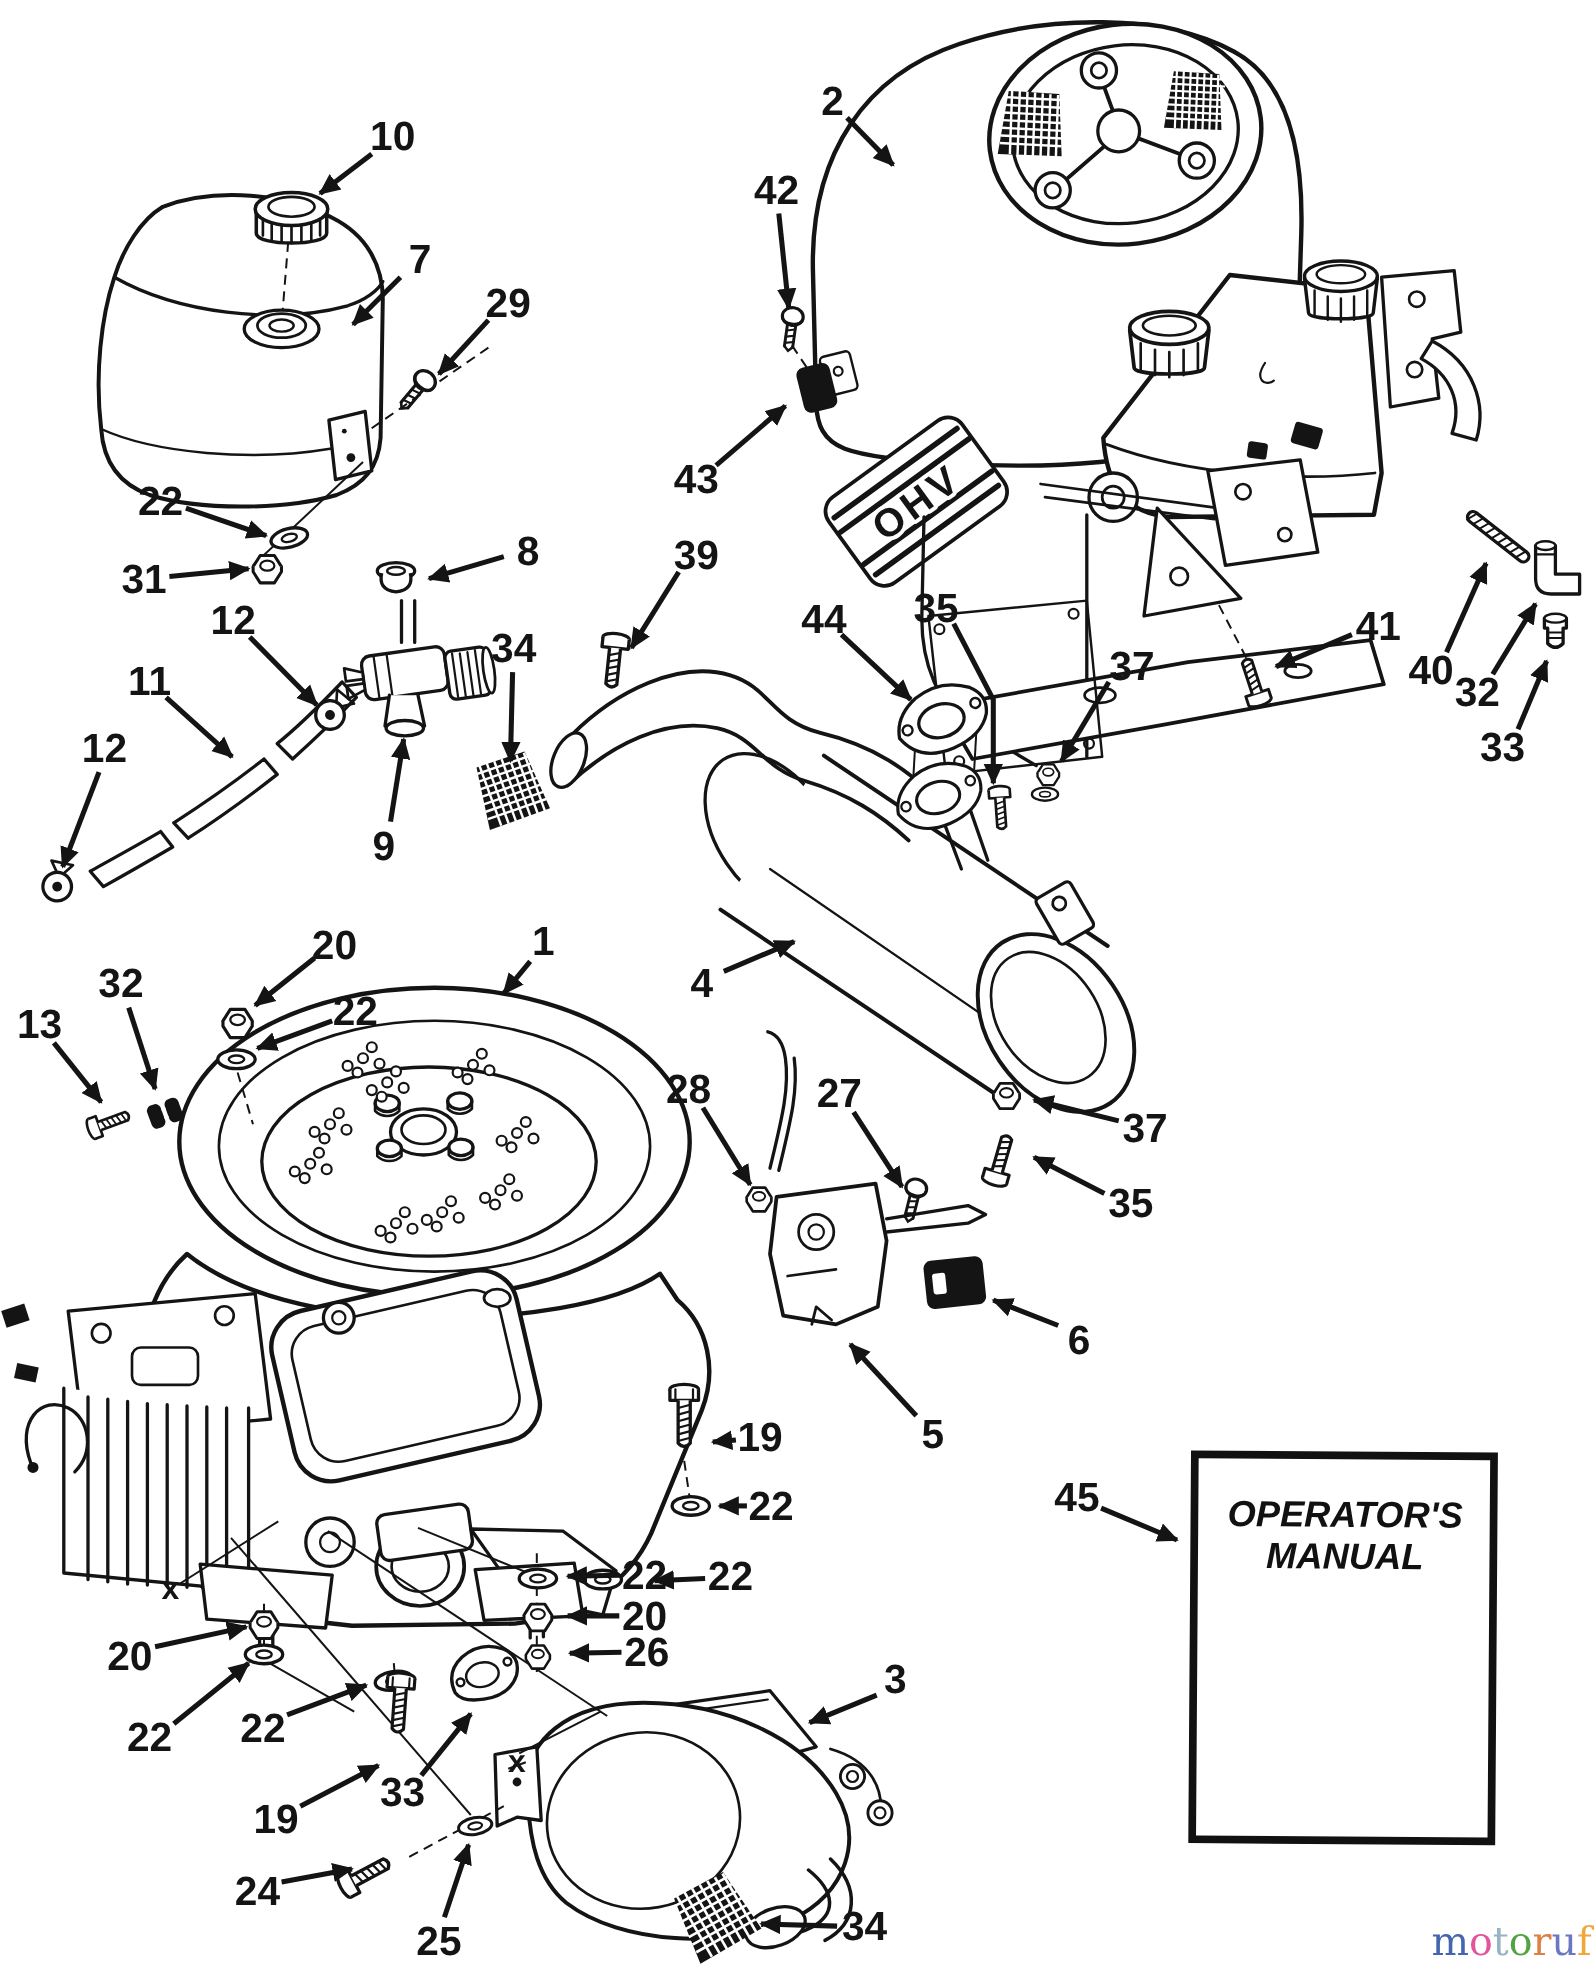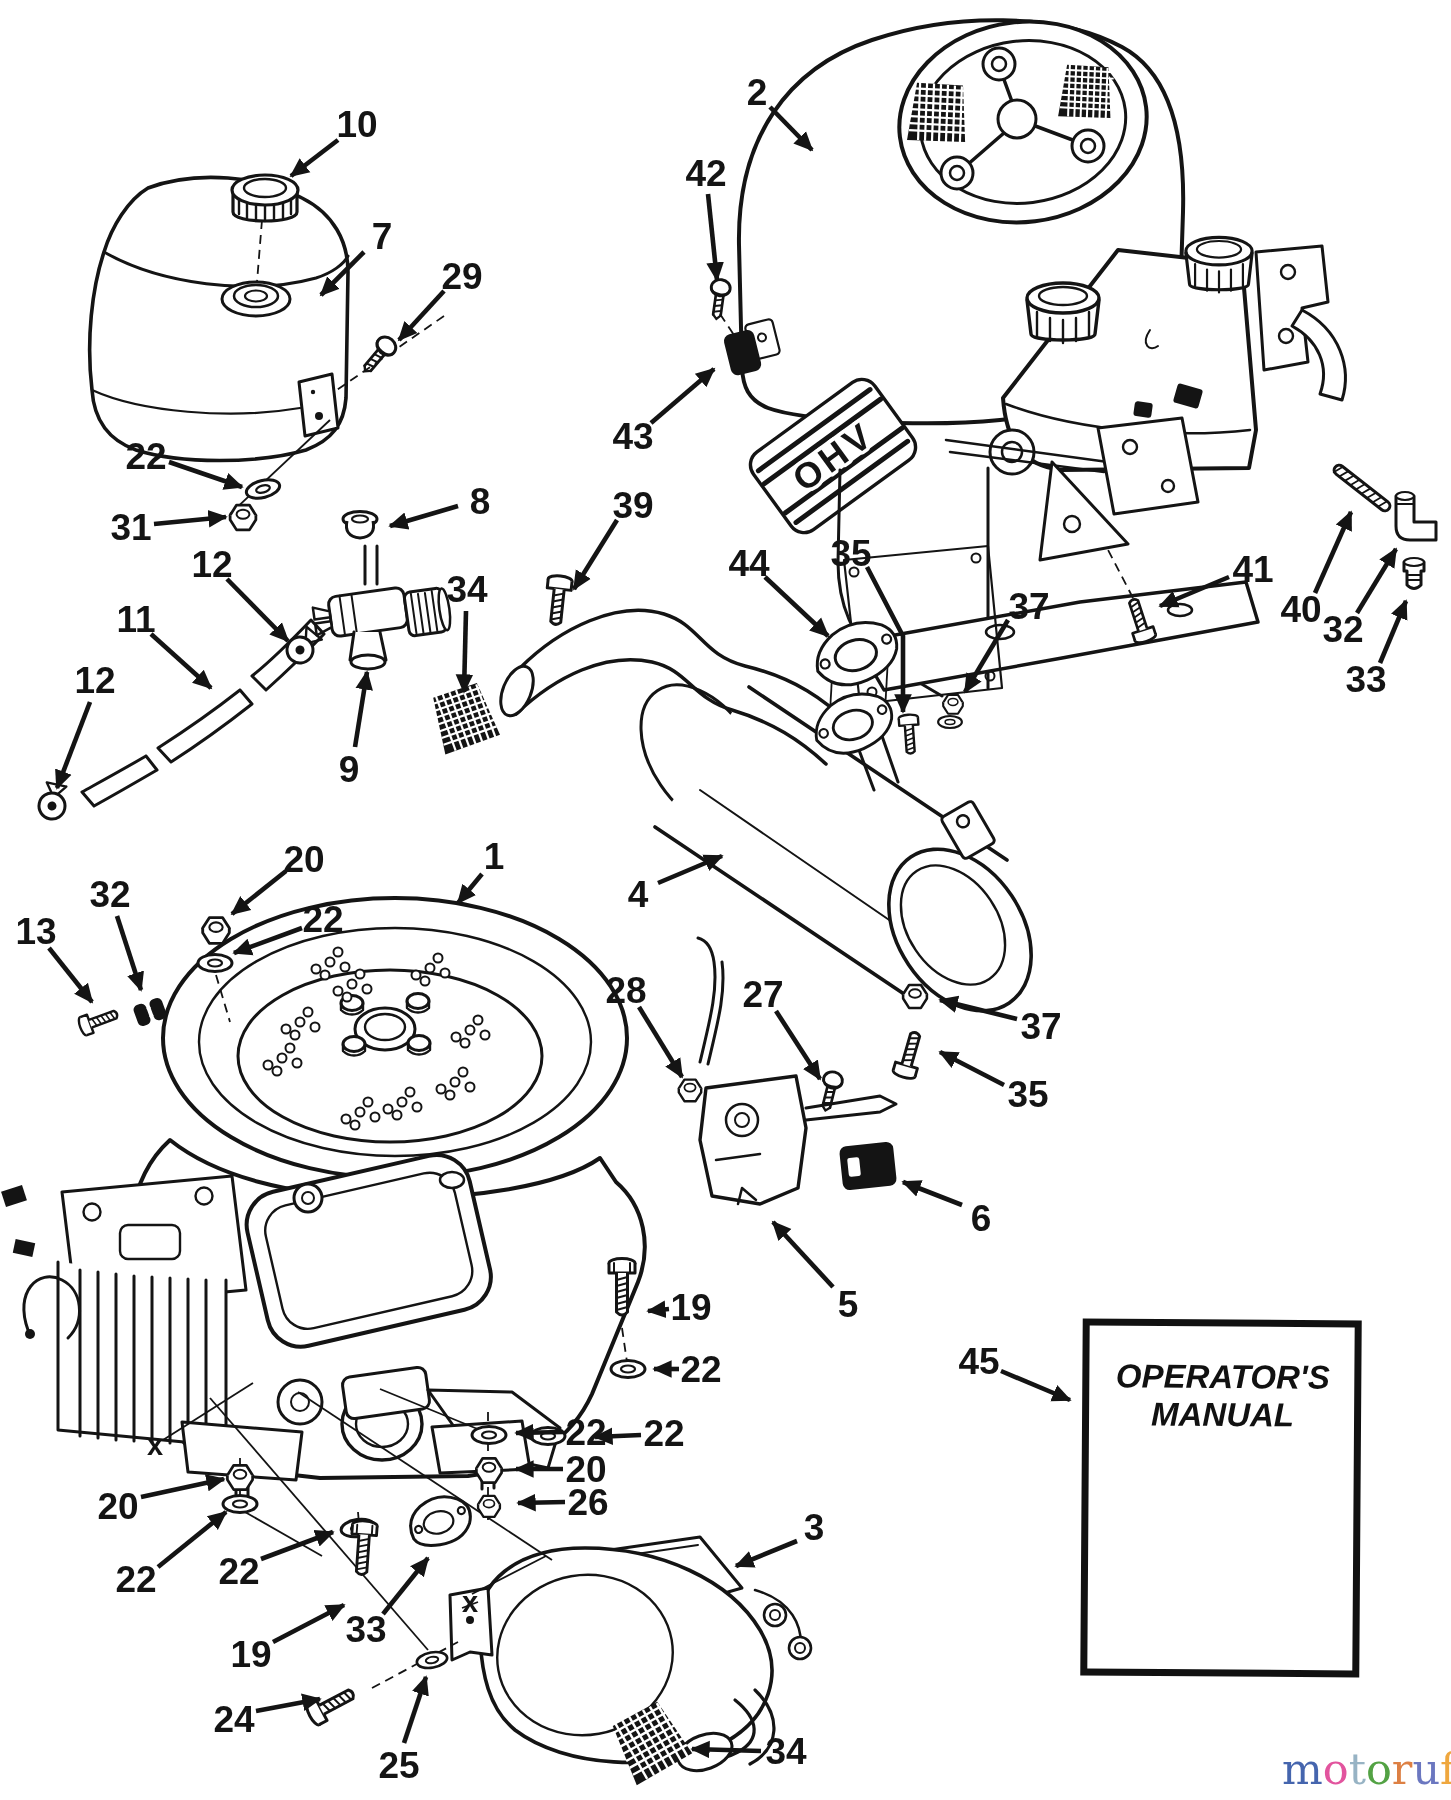--- a/index.html
+++ b/index.html
@@ -6,21 +6,21 @@
   .stage{position:relative;width:1451px;height:1800px;background:#fff;overflow:hidden;
          font-family:"Liberation Sans",sans-serif;}
   svg{position:absolute;left:0;top:0;}
   .callout-num{font-family:"Liberation Sans",sans-serif;font-weight:700;font-size:37px;fill:#141414;}
   .xmark{font-family:"Liberation Sans",sans-serif;font-weight:700;font-size:29px;fill:#141414;}
   .manual-text{font-family:"Liberation Sans",sans-serif;font-weight:700;font-style:italic;
                font-size:33px;fill:#111;text-anchor:middle;}
   .ohv-text{font-family:"Liberation Sans",sans-serif;font-weight:800;font-size:36px;fill:#141414;
             letter-spacing:4px;text-anchor:middle;paint-order:stroke;stroke:#fff;stroke-width:7px;}
   #logo{position:absolute;left:1282px;top:1748px;width:165px;text-align:right;
-        font-family:"DejaVu Serif",serif;font-size:43px;line-height:1;user-select:none;}
+        font-family:"DejaVu Serif",serif;font-size:36px;line-height:1;user-select:none;}
 </style>
 </head>
 <body>
 
 <div class="stage">
 <svg width="1451" height="1800" viewBox="0 0 1451 1800">
   <defs>
     <marker id="ah" viewBox="0 0 12 12" refX="10" refY="6" markerWidth="4.6" markerHeight="4.6" orient="auto-start-reverse">
       <path d="M0,1 L11,6 L0,11 Z" fill="#141414"></path>
     </marker>

